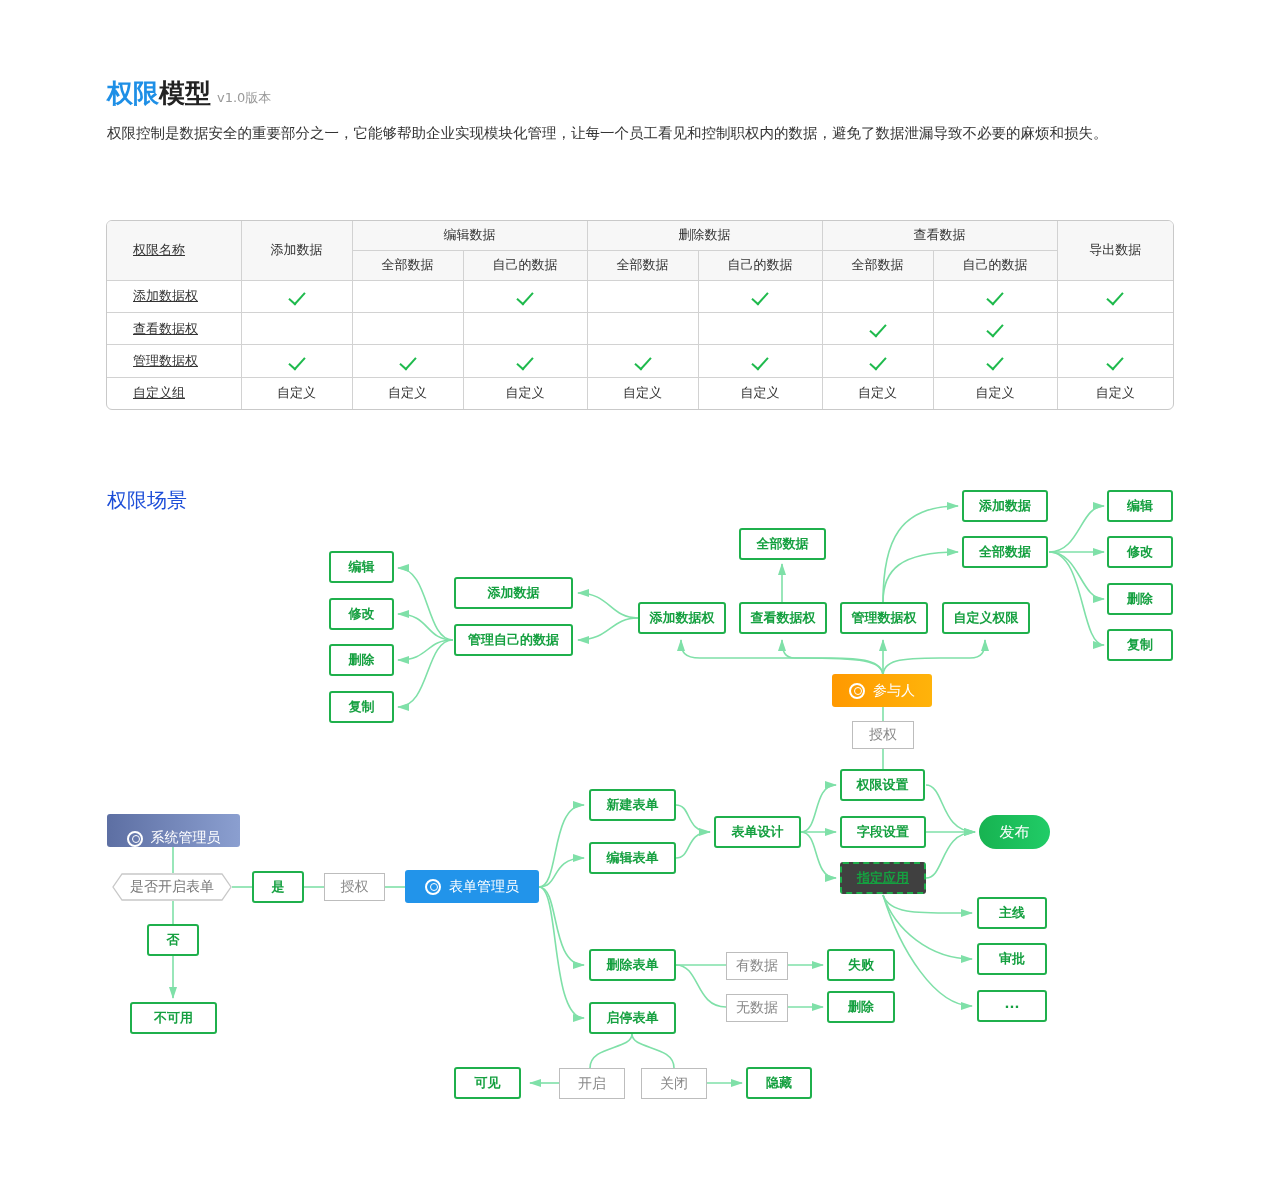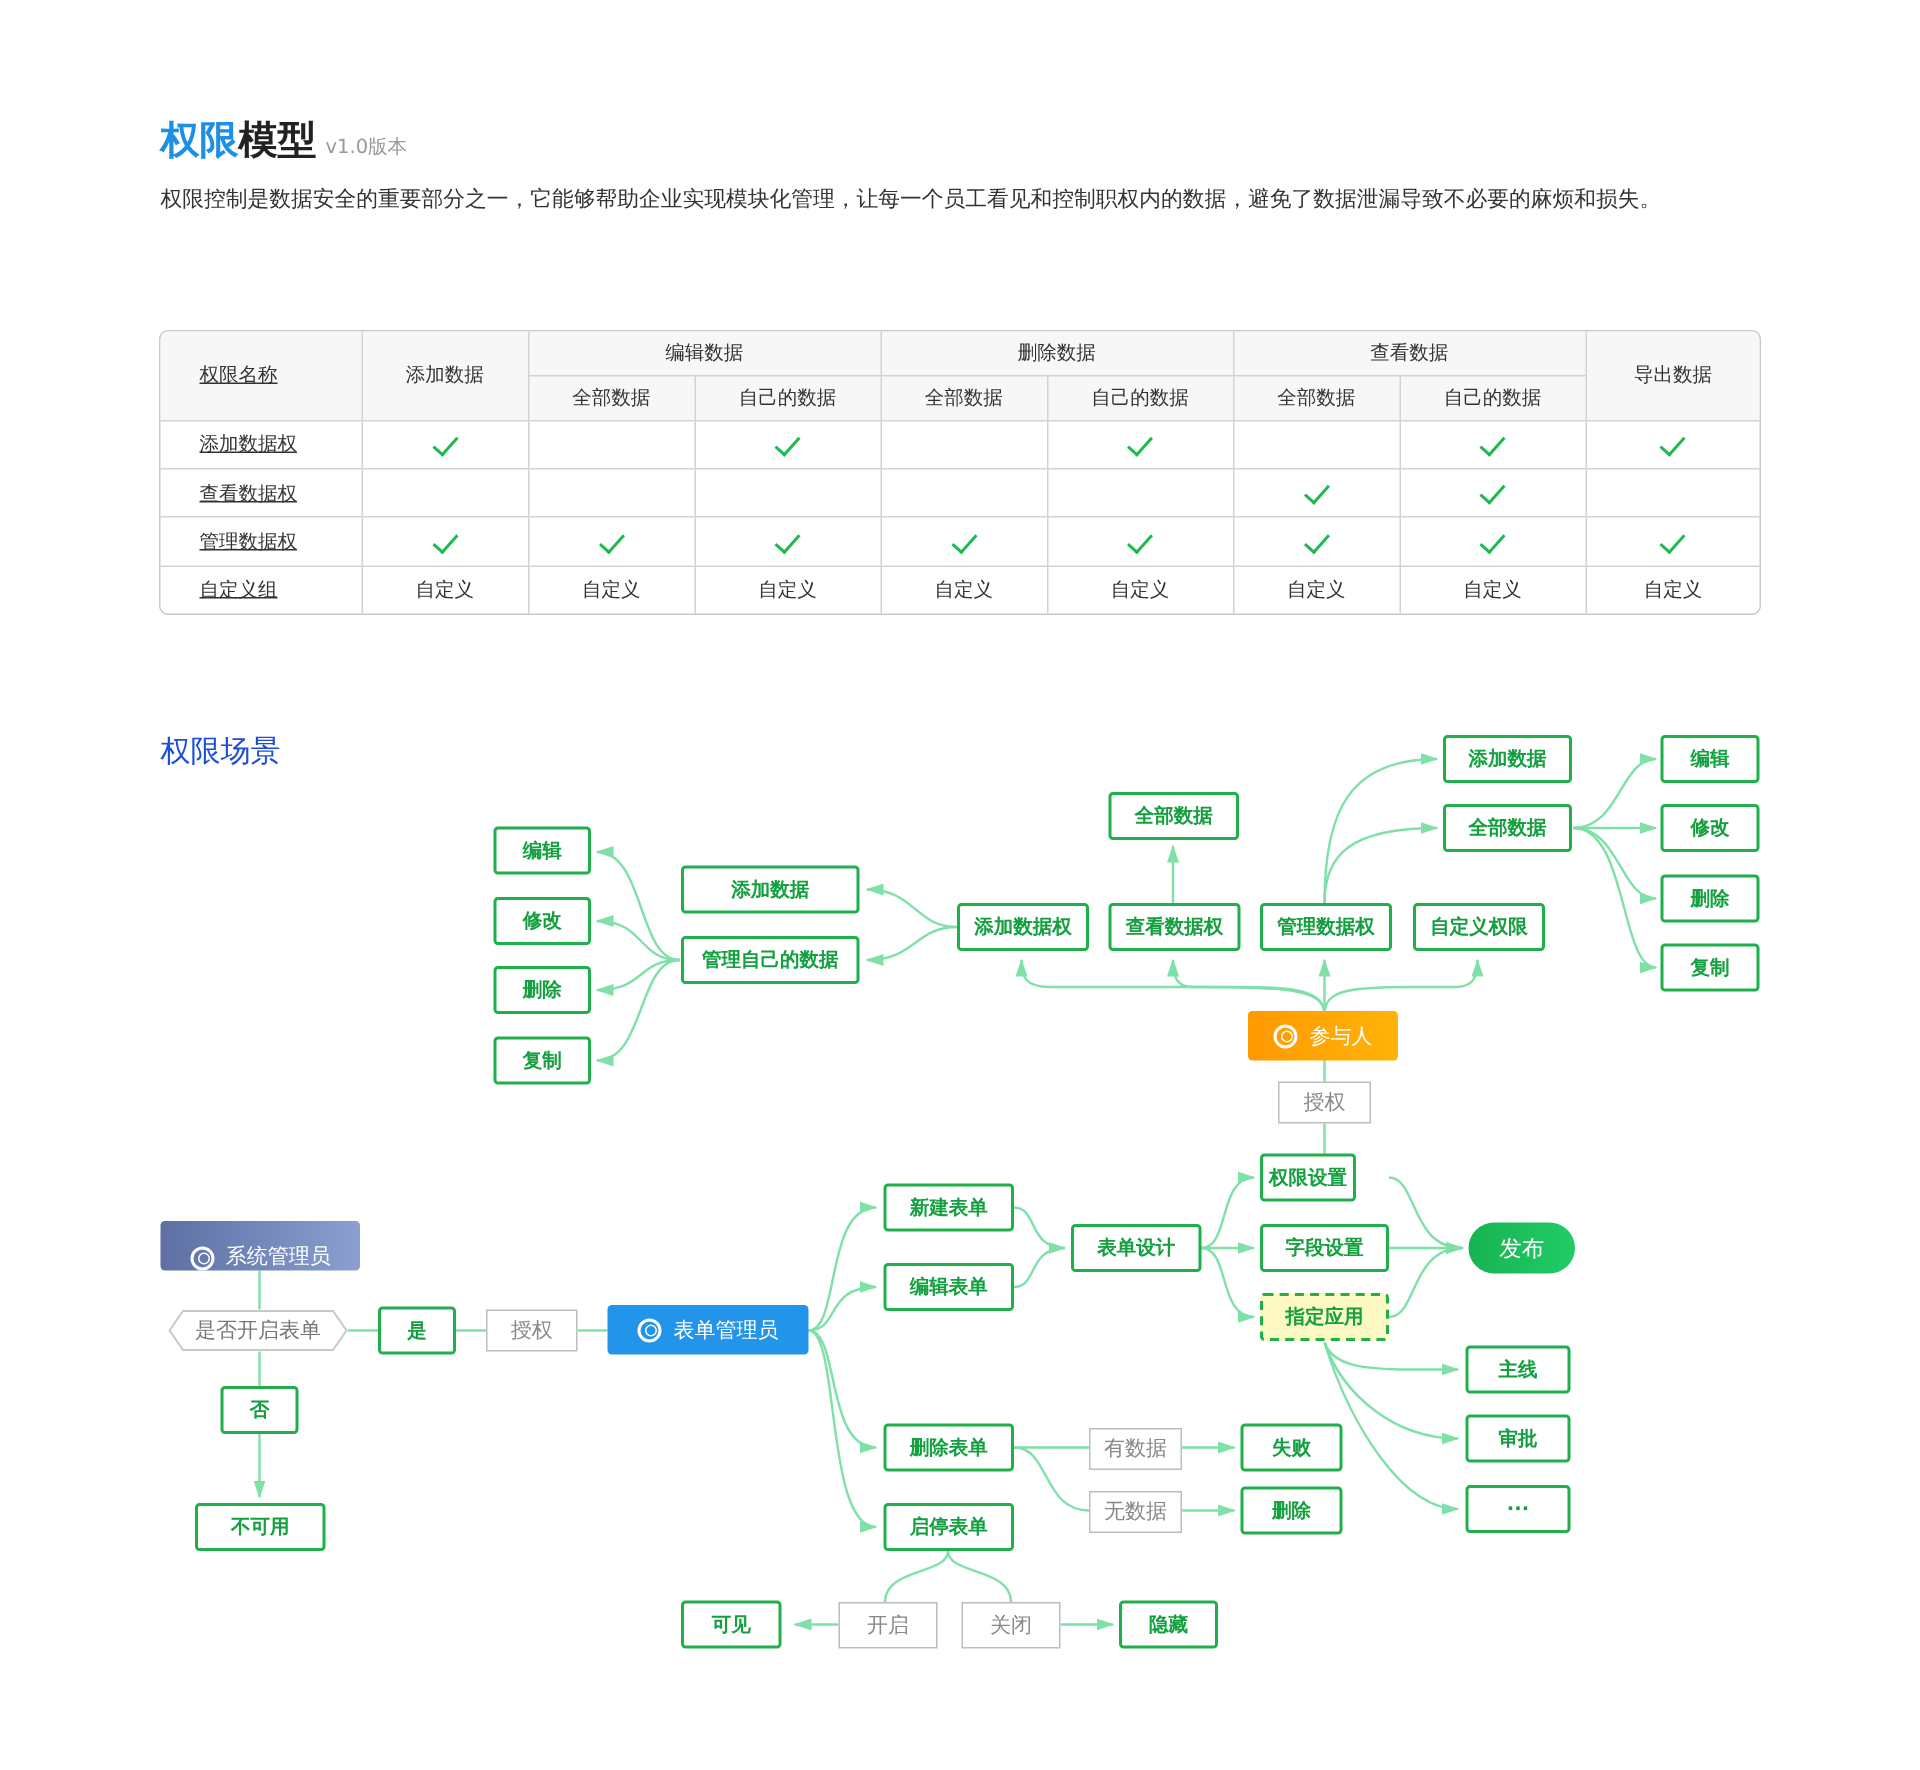--- a/index.html
+++ b/index.html
@@ -16,21 +16,21 @@
   td.name, th.name { text-align: left; padding-left: 26px; text-decoration: underline; }
   tr:first-child th { border-top: none; }
   tr th:first-child, tr td:first-child { border-left: none; }
   tr th:last-child, tr td:last-child { border-right: none; }
   tr:last-child td { border-bottom: none; }
   .check { display: inline-block; width: 16px; height: 9px; border-left: 2.5px solid #1fba4d; border-bottom: 2.5px solid #1fba4d; transform: rotate(-48deg); margin-top: -4px; }
   .section-title { position: absolute; left: 107px; top: 487px; font-size: 20px; color: #1d4ed8; }
   svg.links { position: absolute; left: 0; top: 0; }
   .node { position: absolute; display: flex; align-items: center; justify-content: center; font-size: 13px; border-radius: 3px; white-space: nowrap; }
   .g { border: 2px solid #1fb04c; color: #15a040; background: #fff; font-weight: bold; }
-  .gd { border: 2px dashed #1fb04c; color: #15a040; background: #fef9c3; font-weight: bold; }
+  .gd { border: 2px dashed #1fb04c; color: #15a040; background: #404040; font-weight: bold; text-decoration: underline; }
   .gray { border: 1.5px solid #bdbdbd; color: #888; background: #fff; font-size: 14px; border-radius: 0; }
   .orange { background: linear-gradient(90deg, #ff9900, #ffb30a); color: #fff; font-size: 14px; }
   .navy { background: linear-gradient(90deg, #5d6fa3, #8b9fd0); color: #fff; font-size: 14px; align-items: flex-end; }
   .blue { background: #2294ea; color: #fff; font-size: 14px; }
   .pill { background: linear-gradient(90deg, #17b351, #21cc67); color: #fff; font-size: 15px; border-radius: 17px; }
   .user-icon { display: inline-block; width: 16px; height: 16px; border: 2px solid #fff; border-radius: 50%; margin-right: 8px; position: relative; }
   .user-icon::after { content: ""; position: absolute; left: 3px; top: 2px; width: 6px; height: 6px; border: 1.5px solid #fff; border-radius: 50%; }
   .hex { position: absolute; left: 112px; top: 873px; width: 120px; height: 28px; }
   .hex-label { position: absolute; left: 112px; top: 873px; width: 120px; height: 28px; display: flex; align-items: center; justify-content: center; font-size: 14px; color: #777; }
 </style>
@@ -227,21 +227,21 @@
   <span class="user-icon"></span>
   <span>表单管理员</span>
 </div>
 
 <div class="node g" style="left:589px;top:789px;width:87px;height:32px">新建表单</div>
 <div class="node g" style="left:589px;top:842px;width:87px;height:32px">编辑表单</div>
 <div class="node g" style="left:589px;top:949px;width:87px;height:32px">删除表单</div>
 <div class="node g" style="left:589px;top:1002px;width:87px;height:32px">启停表单</div>
 <div class="node g" style="left:714px;top:816px;width:87px;height:32px">表单设计</div>
 
-<div class="node g" style="left:840px;top:769px;width:64px;height:32px">权限设置</div>
+<div class="node g" style="left:840px;top:769px;width:85px;height:32px">权限设置</div>
 <div class="node g" style="left:840px;top:816px;width:86px;height:32px">字段设置</div>
 <div class="node gd" style="left:840px;top:862px;width:86px;height:32px">指定应用</div>
 <div class="node pill" style="left:979px;top:815px;width:71px;height:34px">发布</div>
 
 <div class="node g" style="left:977px;top:897px;width:70px;height:32px">主线</div>
 <div class="node g" style="left:977px;top:943px;width:70px;height:32px">审批</div>
 <div class="node g" style="left:977px;top:990px;width:70px;height:32px">···</div>
 
 <div class="node gray" style="left:726px;top:952px;width:62px;height:28px">有数据</div>
 <div class="node gray" style="left:726px;top:994px;width:62px;height:28px">无数据</div>

